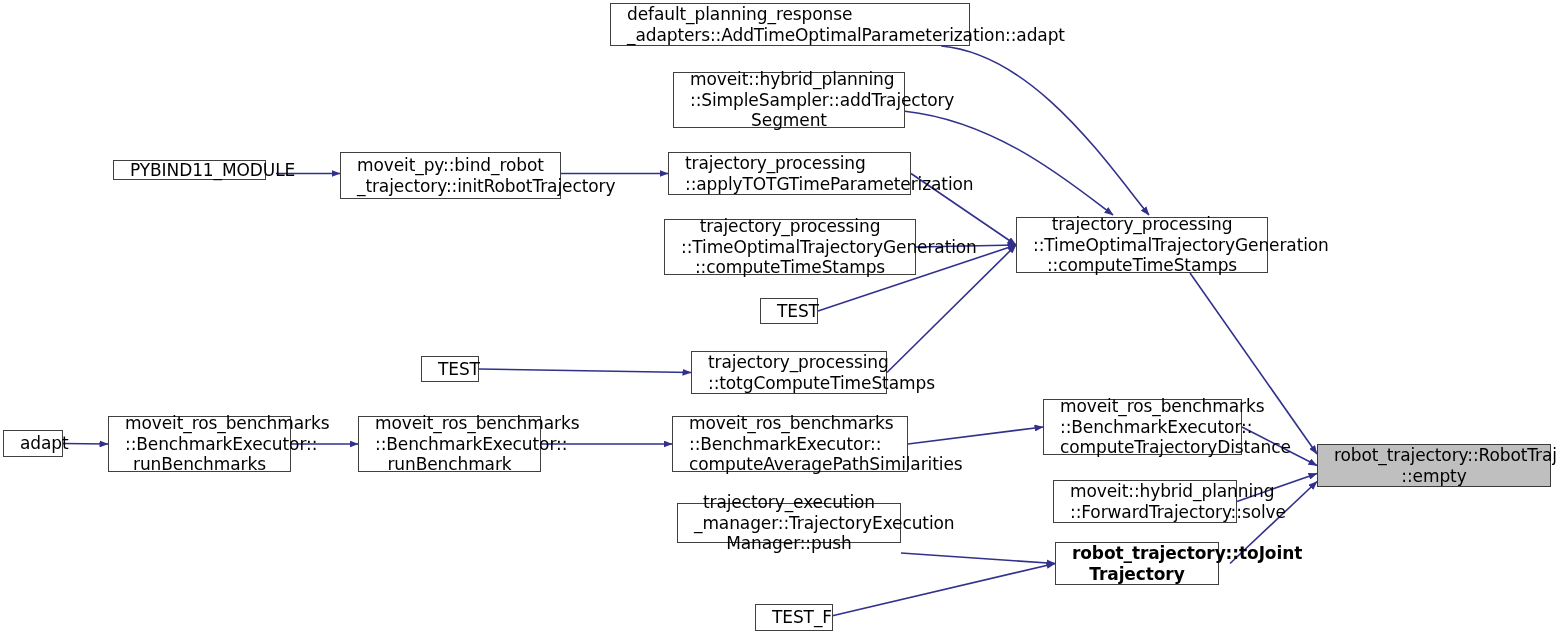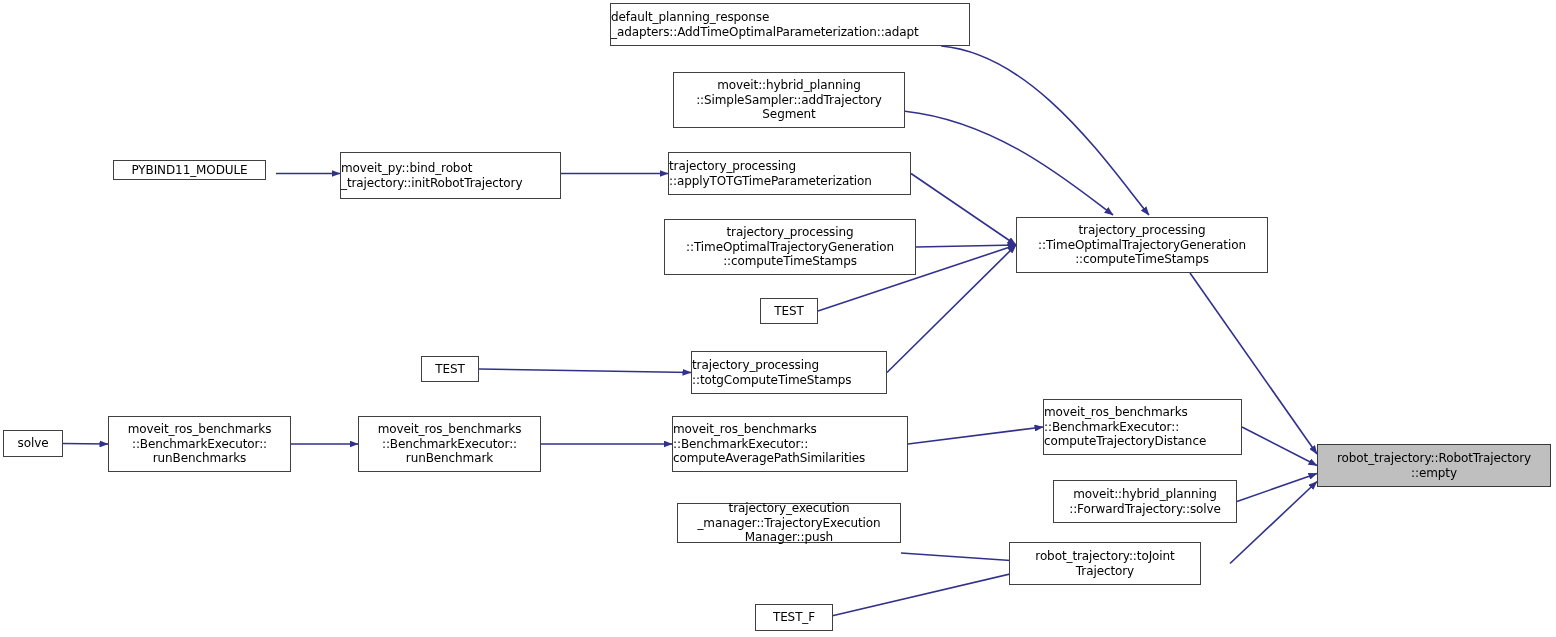--- a/index.html
+++ b/index.html
@@ -29,25 +29,25 @@
   }
   .node {
     position: absolute;
     box-sizing: border-box;
     border: 1px solid #404040;
     background: #ffffff;
     display: flex;
     align-items: center;
     justify-content: center;
     text-align: center;
-    font-size: 12px;
+    font-size: 17px;
     line-height: 1.22;
     color: #000000;
     white-space: pre-line;
-    padding: 1px 0;
+    padding: 1px 16px;
     letter-spacing: -0.1px;
   }
   .node.highlight {
     background: #bfbfbf;
     border: 1px solid #3a3a3a;
     text-align: center;
   }
   .node .label {
     display: block;
     width: 100%;
@@ -105,38 +105,38 @@
       <div class="node" style="left: 664px; top: 219px; width: 252px; height: 56px;"><span class="label">trajectory_processing
 ::TimeOptimalTrajectoryGeneration
 ::computeTimeStamps</span></div>
       <div class="node" style="left: 1016px; top: 217px; width: 252px; height: 56px;"><span class="label">trajectory_processing
 ::TimeOptimalTrajectoryGeneration
 ::computeTimeStamps</span></div>
       <div class="node" style="left: 760px; top: 298px; width: 58px; height: 26px;"><span class="label">TEST</span></div>
       <div class="node" style="left: 421px; top: 356px; width: 58px; height: 26px;"><span class="label">TEST</span></div>
       <div class="node align-left" style="left: 691px; top: 351px; width: 196px; height: 43px;"><span class="label">trajectory_processing
 ::totgComputeTimeStamps</span></div>
-      <div class="node" style="left: 3px; top: 430px; width: 60px; height: 27px;"><span class="label">solve</span></div>
+      <div class="node" style="left: 3px; top: 430px; width: 60px; height: 27px;"><span class="label">adapt</span></div>
       <div class="node" style="left: 108px; top: 416px; width: 183px; height: 56px;"><span class="label">moveit_ros_benchmarks
 ::BenchmarkExecutor::
 runBenchmarks</span></div>
       <div class="node" style="left: 358px; top: 416px; width: 183px; height: 56px;"><span class="label">moveit_ros_benchmarks
 ::BenchmarkExecutor::
 runBenchmark</span></div>
       <div class="node align-left" style="left: 672px; top: 416px; width: 236px; height: 56px;"><span class="label">moveit_ros_benchmarks
 ::BenchmarkExecutor::
 computeAveragePathSimilarities</span></div>
       <div class="node align-left" style="left: 1043px; top: 399px; width: 199px; height: 56px;"><span class="label">moveit_ros_benchmarks
 ::BenchmarkExecutor::
 computeTrajectoryDistance</span></div>
       <div class="node" style="left: 1053px; top: 480px; width: 184px; height: 43px;"><span class="label">moveit::hybrid_planning
 ::ForwardTrajectory::solve</span></div>
       <div class="node" style="left: 677px; top: 503px; width: 224px; height: 40px;"><span class="label">trajectory_execution
 _manager::TrajectoryExecution
 Manager::push</span></div>
-      <div class="node" style="left: 1009px; top: 542px; width: 192px; height: 43px;"><span class="label">robot_trajectory::toJoint
+      <div class="node" style="left: 1055px; top: 542px; width: 164px; height: 43px; font-weight: bold;"><span class="label">robot_trajectory::toJoint
 Trajectory</span></div>
       <div class="node" style="left: 755px; top: 604px; width: 78px; height: 27px;"><span class="label">TEST_F</span></div>
       <div class="node highlight" style="left: 1317px; top: 444px; width: 234px; height: 43px;"><span class="label">robot_trajectory::RobotTrajectory
 ::empty</span></div>
     </div>
 
 </div>
 
 </body></html>

